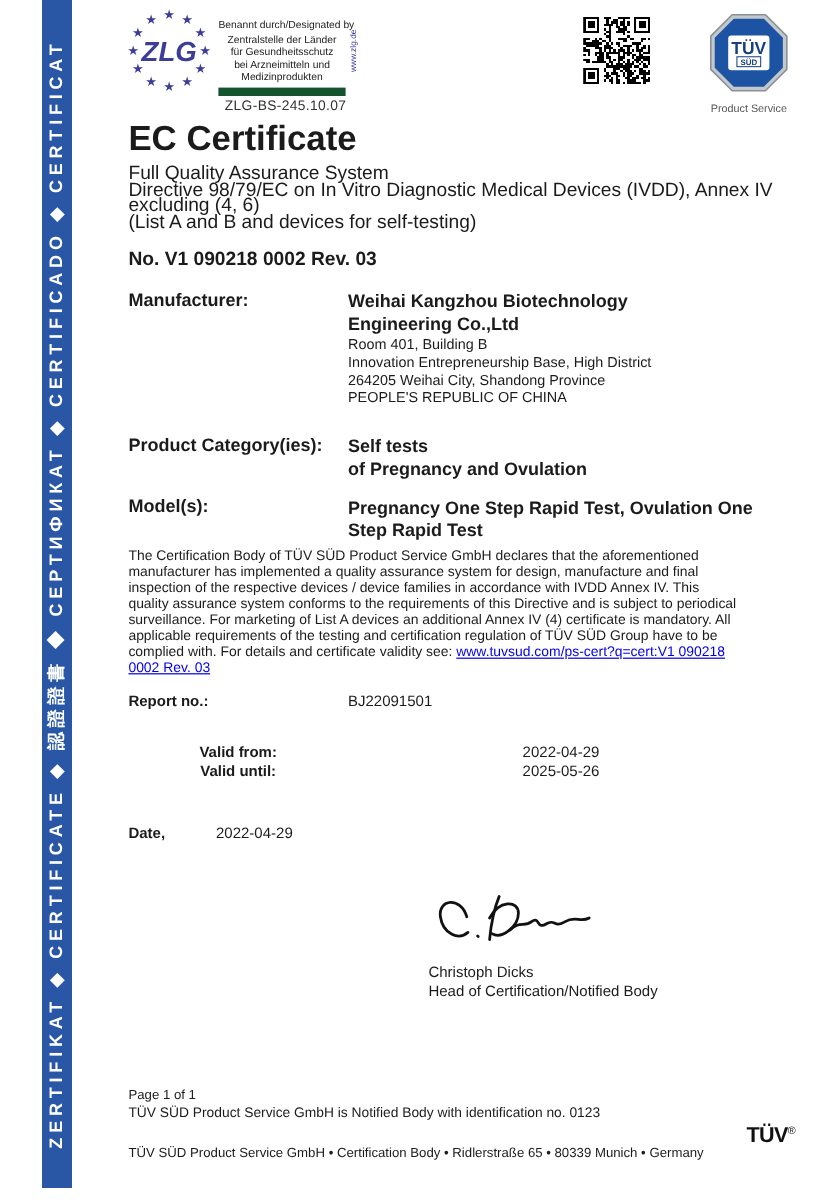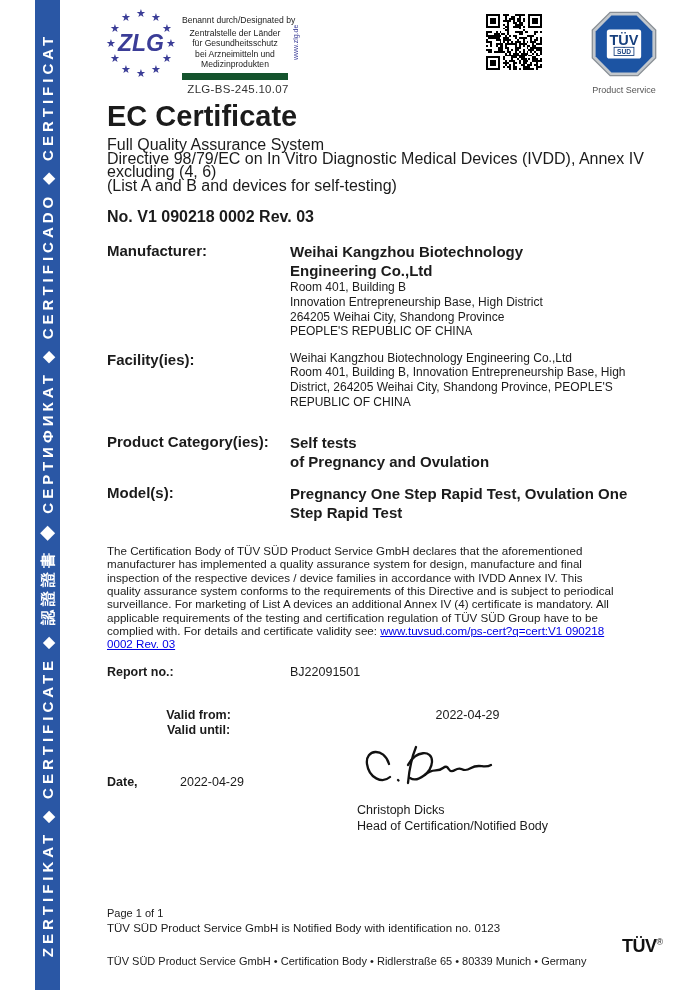--- a/index.html
+++ b/index.html
@@ -41,21 +41,21 @@
   .row .value{flex:1;}
   .lbl-lg{font-size:15px;}
   .lbl-sm{font-size:12.5px;}
   .mfr{margin-top:16px;}
   .mfr-name{font-size:15px;font-weight:bold;line-height:19px;}
   .addr{font-size:12px;line-height:14.6px;}
   .facility{margin-top:12px;}
   .product{margin-top:24px;}
   .bold-val{font-size:15px;font-weight:bold;line-height:19px;}
   .model{margin-top:13px;}
-  .para{margin-top:22px;width:509px;font-size:11.6px;line-height:13.3px;}
+  .para{margin-top:5px;width:509px;font-size:11.6px;line-height:13.3px;}
   .para a{color:var(--link_blue,#0000e6);text-decoration:underline;}
   .report{margin-top:14px;font-size:12.5px;line-height:15px;}
   .report .value,.valid .value{font-weight:normal;}
   .valid-group{margin-top:28px;}
   .valid{font-size:12.5px;line-height:15.5px;text-align:center;}
   .daterow{margin-top:36px;font-size:12.5px;}
   .daterow .label{width:73px;}
   
   .sig{position:absolute;left:250px;top:642px;width:280px;}
   .sig svg{display:block;}
@@ -472,27 +472,20 @@
         </div>
       <div class="addr">
           <div>Room 401, Building B</div>
           <div>Innovation Entrepreneurship Base, High District</div>
           <div>264205 Weihai City, Shandong Province</div>
           <div>PEOPLE'S REPUBLIC OF CHINA</div>
         </div>
     </div>
   </div>
 
-  <div class="row facility">
-    <div class="label lbl-lg">Facility(ies):</div>
-    <div class="value addr">
-      <div>Weihai Kangzhou Biotechnology Engineering Co.,Ltd</div>
-      <div>Room 401, Building B, Innovation Entrepreneurship Base, High District, 264205 Weihai City, Shandong Province, PEOPLE'S REPUBLIC OF CHINA</div>
-    </div>
-  </div>
 
   <div class="row product">
     <div class="label lbl-lg">Product Category(ies):</div>
     <div class="value bold-val">
         <div>Self tests</div>
         <div>of Pregnancy and Ovulation</div>
       </div>
   </div>
 
   <div class="row model">
@@ -507,20 +500,21 @@
     <div class="value">BJ22091501</div>
   </div>
 
   <div class="valid-group">
     <div class="row valid">
       <div class="label lbl-sm">Valid from:</div>
       <div class="value">2022-04-29</div>
     </div>
     <div class="row valid">
       <div class="label lbl-sm">Valid until:</div>
+      <div class="value">2025-05-26</div>
     </div>
   </div>
 
   <div class="row daterow">
     <div class="label">Date,</div>
     <div class="value">2022-04-29</div>
   </div>
 
   <div class="sig">
     <svg width="140" height="58" viewBox="0 0 140 58" aria-hidden="true">

